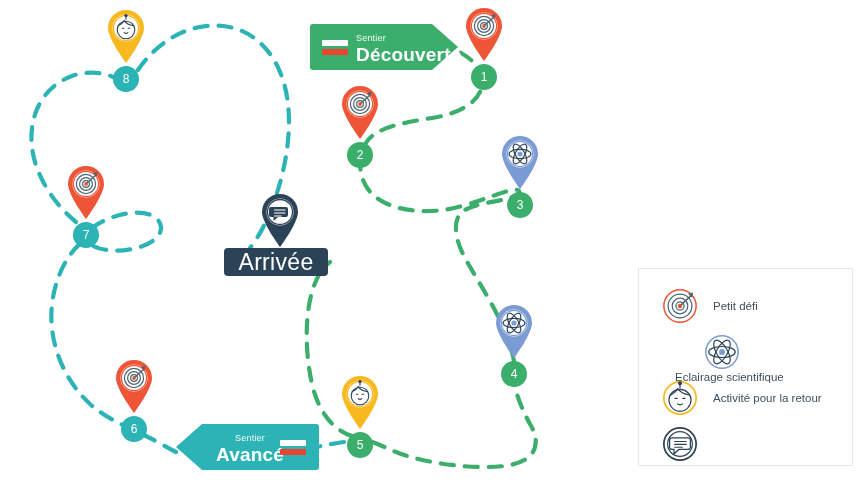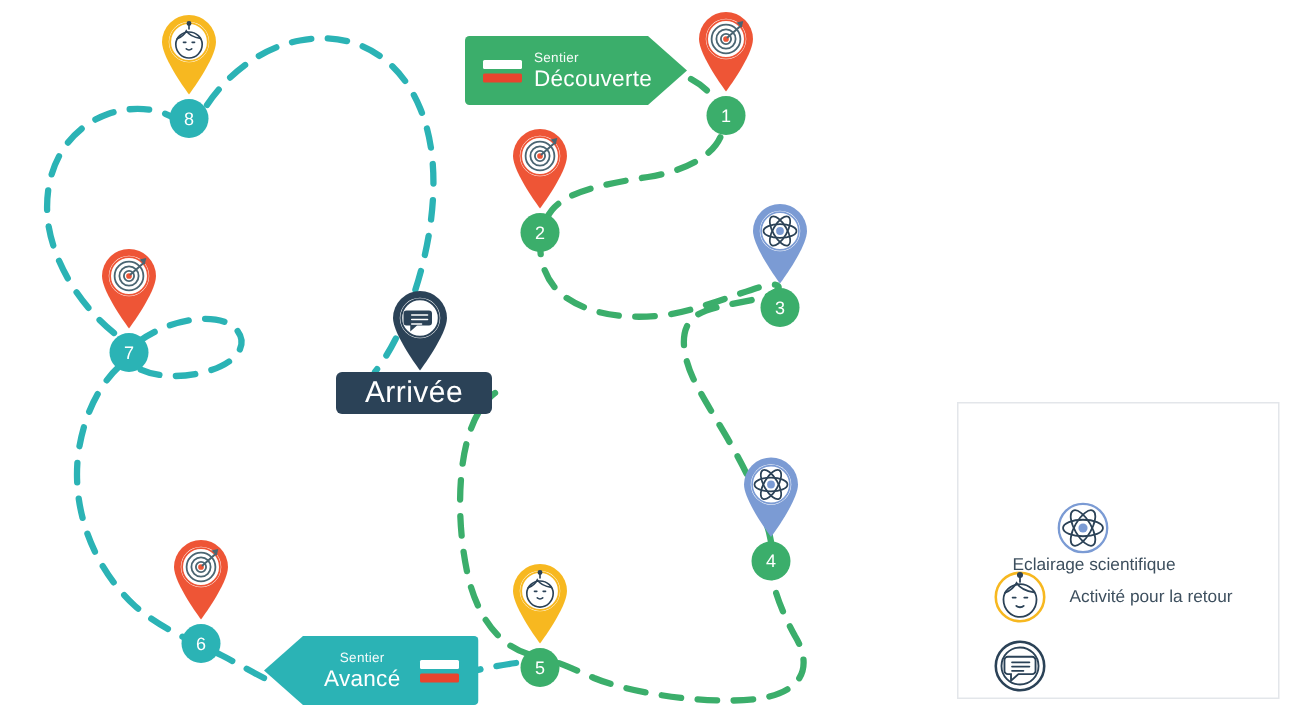--- a/index.html
+++ b/index.html
@@ -4,40 +4,40 @@
 <style>
   html,body{margin:0;padding:0;background:#ffffff;}
   body{width:859px;height:483px;font-family:"Liberation Sans",sans-serif;overflow:hidden;}
   #stage{position:relative;width:718px;height:483px;background:#fff;}
   #paths{position:absolute;left:0;top:0;width:859px;height:483px;}
 
   
   .banner{position:absolute;display:flex;align-items:center;color:#fff;}
   .banner .txt{display:flex;flex-direction:column;line-height:1;}
   .banner .sub{font-size:9px;letter-spacing:.2px;opacity:.95;margin-bottom:2px;}
-  .banner .main{font-size:15px;font-weight:400;letter-spacing:.2px;}
+  .banner .main{font-size:19px;font-weight:700;letter-spacing:.2px;}
 
   .flag{width:26px;height:20px;display:flex;flex-direction:column;
         justify-content:center;flex:0 0 auto;}
   .flag i{display:block;height:6px;width:26px;border-radius:1px;}
   .flag i.w{background:#ffffff;margin-bottom:3px;}
   .flag i.r{background:#e8442e;}
 
   
   .marker{position:absolute;}
   .pin{position:relative;width:44px;height:56px;}
   .pin svg{display:block;}
   .badge{position:absolute;width:26px;height:26px;border-radius:50%;
          display:flex;align-items:center;justify-content:center;
          color:#fff;font-size:12px;}
 
   
   .arrivee-pill{position:absolute;background:#2b4257;color:#fff;
      border-radius:4px;display:flex;align-items:center;justify-content:center;
-     font-size:20px;letter-spacing:.3px;}
+     font-size:23px;letter-spacing:.3px;}
 
   
   #legend{position:absolute;left:638px;top:268px;width:215px;height:198px;
      background:#fff;border:1px solid #e3e6ea;box-sizing:border-box;}
   .leg-row{position:absolute;display:flex;align-items:center;left:22px;}
   .leg-ic{width:38px;height:38px;flex:0 0 auto;}
   .leg-tx{margin-left:14px;font-size:11.5px;color:#3d4f5e;white-space:nowrap;}
 </style>
 </head>
 <body>
@@ -311,20 +311,36 @@
         </g>
       </svg>
     </div>
     <div class="badge" style="left:9px;top:58px;background:#2BB3B5;">
       <span>8</span>
     </div>
   </div>
 
   <div id="legend">
 
+    <div class="leg-row" style="top:18px;">
+      <svg class="leg-ic" viewBox="0 0 40 40">
+        <g fill="none" stroke="#4A6572" stroke-width="1.3">
+          <circle cx="20" cy="20" r="17" stroke="#EE5536" stroke-width="1.6"></circle>
+          <circle cx="20" cy="20" r="12.5"></circle>
+            <circle cx="20" cy="20" r="8.2"></circle>
+            <circle cx="20" cy="20" r="4.3"></circle>
+        </g>
+        <circle cx="20" cy="20" r="2.4" fill="#EE5536"></circle>
+        <g stroke="#4A6572" stroke-width="1.5" stroke-linecap="round">
+          <line x1="21.2" y1="18.8" x2="31" y2="9.6"></line>
+          <path d="M28.4,7 l5.5,-1.3 l-1.2,5.5 z" fill="#4A6572" stroke="none"></path>
+        </g>
+      </svg>
+      <span class="leg-tx">Petit défi</span>
+    </div>
 
     <div class="leg-row" style="top:64px;flex-direction:column;">
       <svg class="leg-ic" viewBox="0 0 40 40">
         <g fill="none" stroke="#2B4257" stroke-width="1.25">
           <circle cx="20" cy="20" r="17" stroke="#7B9BD4" stroke-width="1.6"></circle>
           <ellipse cx="20" cy="20" rx="14" ry="5.8"></ellipse>
           <ellipse cx="20" cy="20" rx="14" ry="5.8" transform="rotate(60 20 20)"></ellipse>
           <ellipse cx="20" cy="20" rx="14" ry="5.8" transform="rotate(120 20 20)"></ellipse>
         </g>
         <circle cx="20" cy="20" r="3.2" fill="#7B9BD4"></circle>

